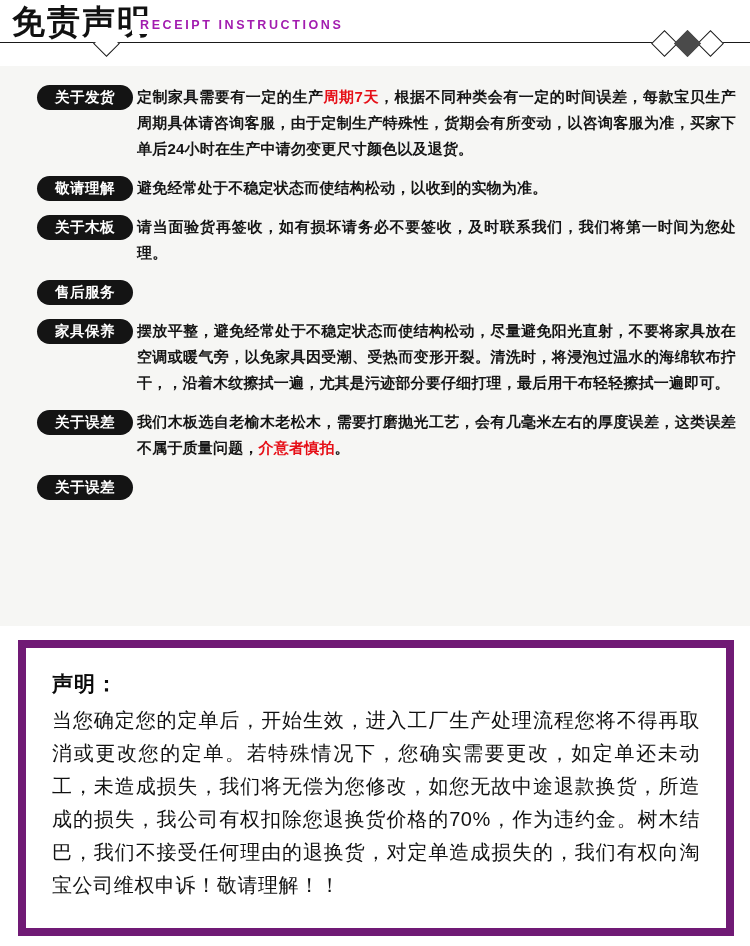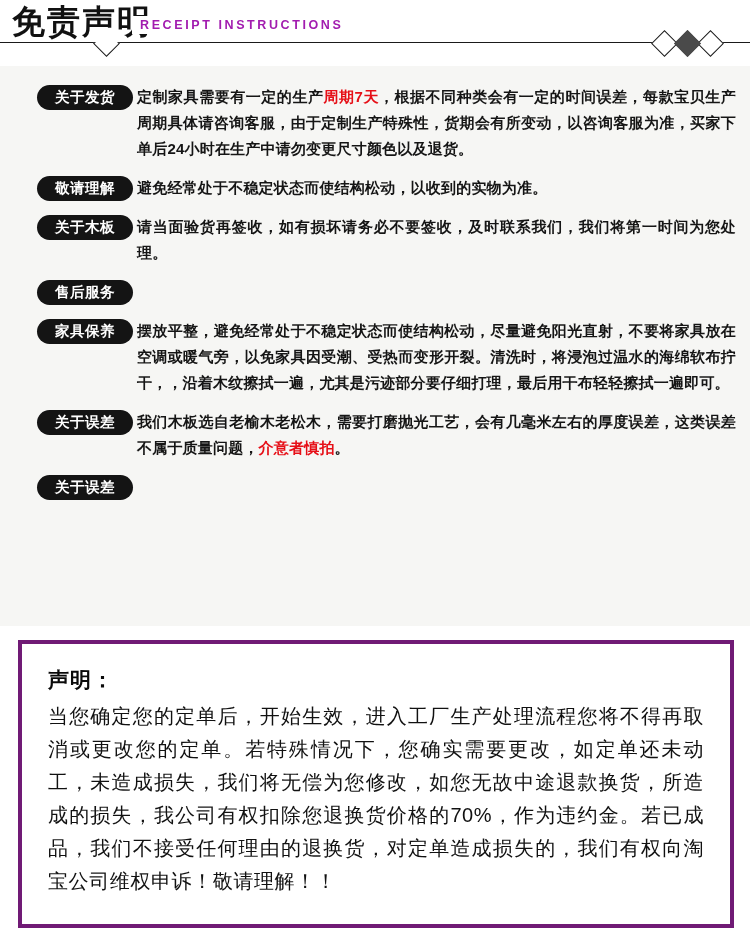--- a/index.html
+++ b/index.html
@@ -121,21 +121,21 @@
     padding-right: 4px;
   }
   .red { color: #e60f17; }
 
   
   .statement-wrap {
     padding: 14px 16px 16px 18px;
     background: #ffffff;
   }
   .statement {
-    border: 4px solid #701a75;
+    border: 8px solid #701a75;
     background: #ffffff;
     padding: 22px 26px 26px 26px;
     min-height: 270px;
     box-sizing: border-box;
   }
   .statement-title {
     font-size: 21px;
     font-weight: bold;
     letter-spacing: 1px;
     color: #0a0a0a;
@@ -191,17 +191,17 @@
         </div>
         <div class="faq-row">
           <div class="pill">关于误差</div>
         </div>
       </div>
   </div>
 
   <div class="statement-wrap">
     <div class="statement">
       <div class="statement-title">声明：</div>
-      <div class="statement-body">当您确定您的定单后，开始生效，进入工厂生产处理流程您将不得再取消或更改您的定单。若特殊情况下，您确实需要更改，如定单还未动工，未造成损失，我们将无偿为您修改，如您无故中途退款换货，所造成的损失，我公司有权扣除您退换货价格的70%，作为违约金。若已成品，我们不接受任何理由的退换货，对定单造成损失的，我们有权向淘宝公司维权申诉！敬请理解！！</div>
+      <div class="statement-body">当您确定您的定单后，开始生效，进入工厂生产处理流程您将不得再取消或更改您的定单。若特殊情况下，您确实需要更改，如定单还未动工，未造成损失，我们将无偿为您修改，如您无故中途退款换货，所造成的损失，我公司有权扣除您退换货价格的70%，作为违约金。树木结巴，我们不接受任何理由的退换货，对定单造成损失的，我们有权向淘宝公司维权申诉！敬请理解！！</div>
     </div>
   </div>
 
 </div>
 
 </body></html>

